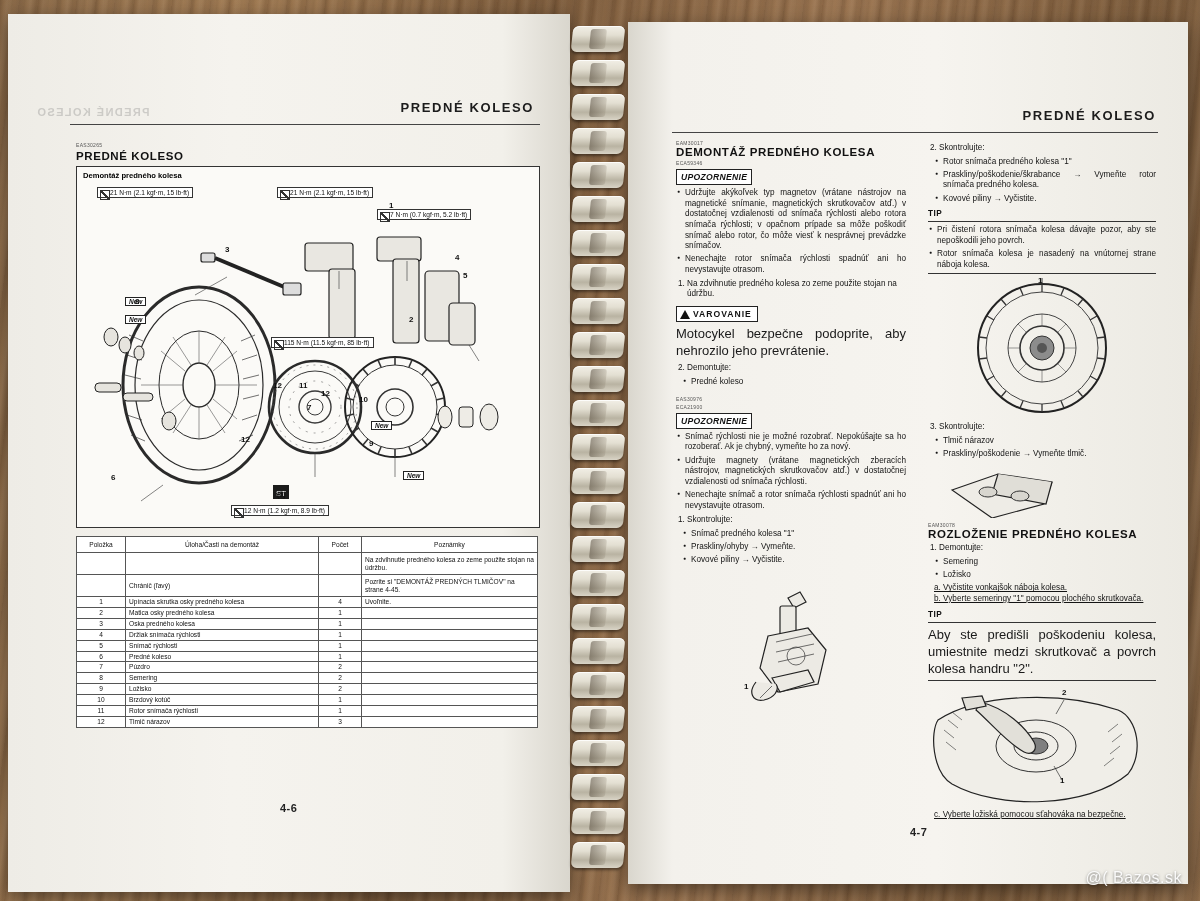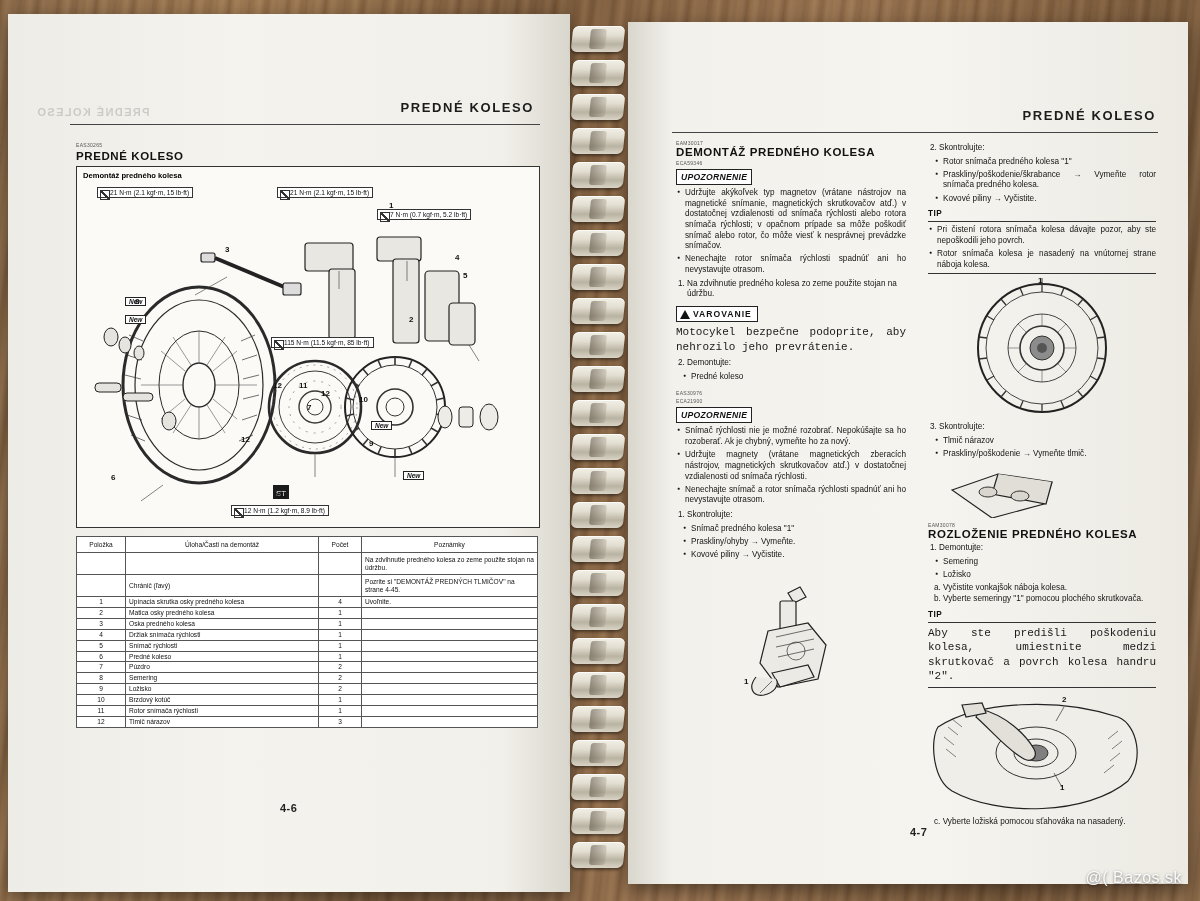--- a/index.html
+++ b/index.html
@@ -117,25 +117,24 @@
     color: #555;
     letter-spacing: 0.3px;
   }
   .sec-title {
     font-size: 11.5px;
     font-weight: bold;
     letter-spacing: 0.6px;
     color: #111;
   }
   .body-t {
-    font-size: 11px;
+    font-size: 13px;
     line-height: 1.32;
     color: #1a1a1a;
     text-align: justify;
-    font-family: Liberation Mono, monospace;
   }
   .pageno {
     position: absolute;
     font-size: 11px;
     font-weight: bold;
     color: #222;
     letter-spacing: 0.5px;
   }
 
   
@@ -272,20 +271,21 @@
     font-size: 8.2px;
     line-height: 1.3;
     margin-bottom: 2px;
     color: #141414;
   }
   .sub {
     font-size: 8.2px;
     line-height: 1.3;
     color: #141414;
     margin-left: 6px;
+    text-decoration: underline;
   }
   .tip {
     font-size: 8.2px;
     font-weight: bold;
     color: #111;
     letter-spacing: 0.5px;
   }
   .hline { border-top: 1px solid #333; margin: 3px 0 3px 0; }
 
   
@@ -744,21 +744,21 @@
                 <path d="M24 28 l10 8 M20 36 l10 8 M16 46 l10 8 M18 58 l10 8"></path>
                 <path d="M190 40 l-10 8 M194 50 l-10 8 M192 62 l-10 8 M186 74 l-10 8"></path>
               </g>
               <line x1="128" y1="30" x2="136" y2="16" stroke="#333" stroke-width="0.7"></line>
               <line x1="126" y1="82" x2="134" y2="96" stroke="#333" stroke-width="0.7"></line>
             </svg>
             <div class="callout" style="left:134px; top:4px;">2</div>
             <div class="callout" style="left:132px; top:92px;">1</div>
           </div>
 
-          <div class="sub" style="margin-top:2px;">c. Vyberte ložiská pomocou sťahováka na nasadený.</div>
+          <div class="sub" style="margin-top:2px;">c. Vyberte ložiská pomocou sťahováka na bezpečne.</div>
         </div>
 
         <div class="pageno" style="left:282px; top:804px;">4-7</div>
       </div>
     </div>
 
     <div class="spiral">
       <div class="ring" style="top:18px;"></div>
       <div class="ring" style="top:52px;"></div>
       <div class="ring" style="top:86px;"></div>

